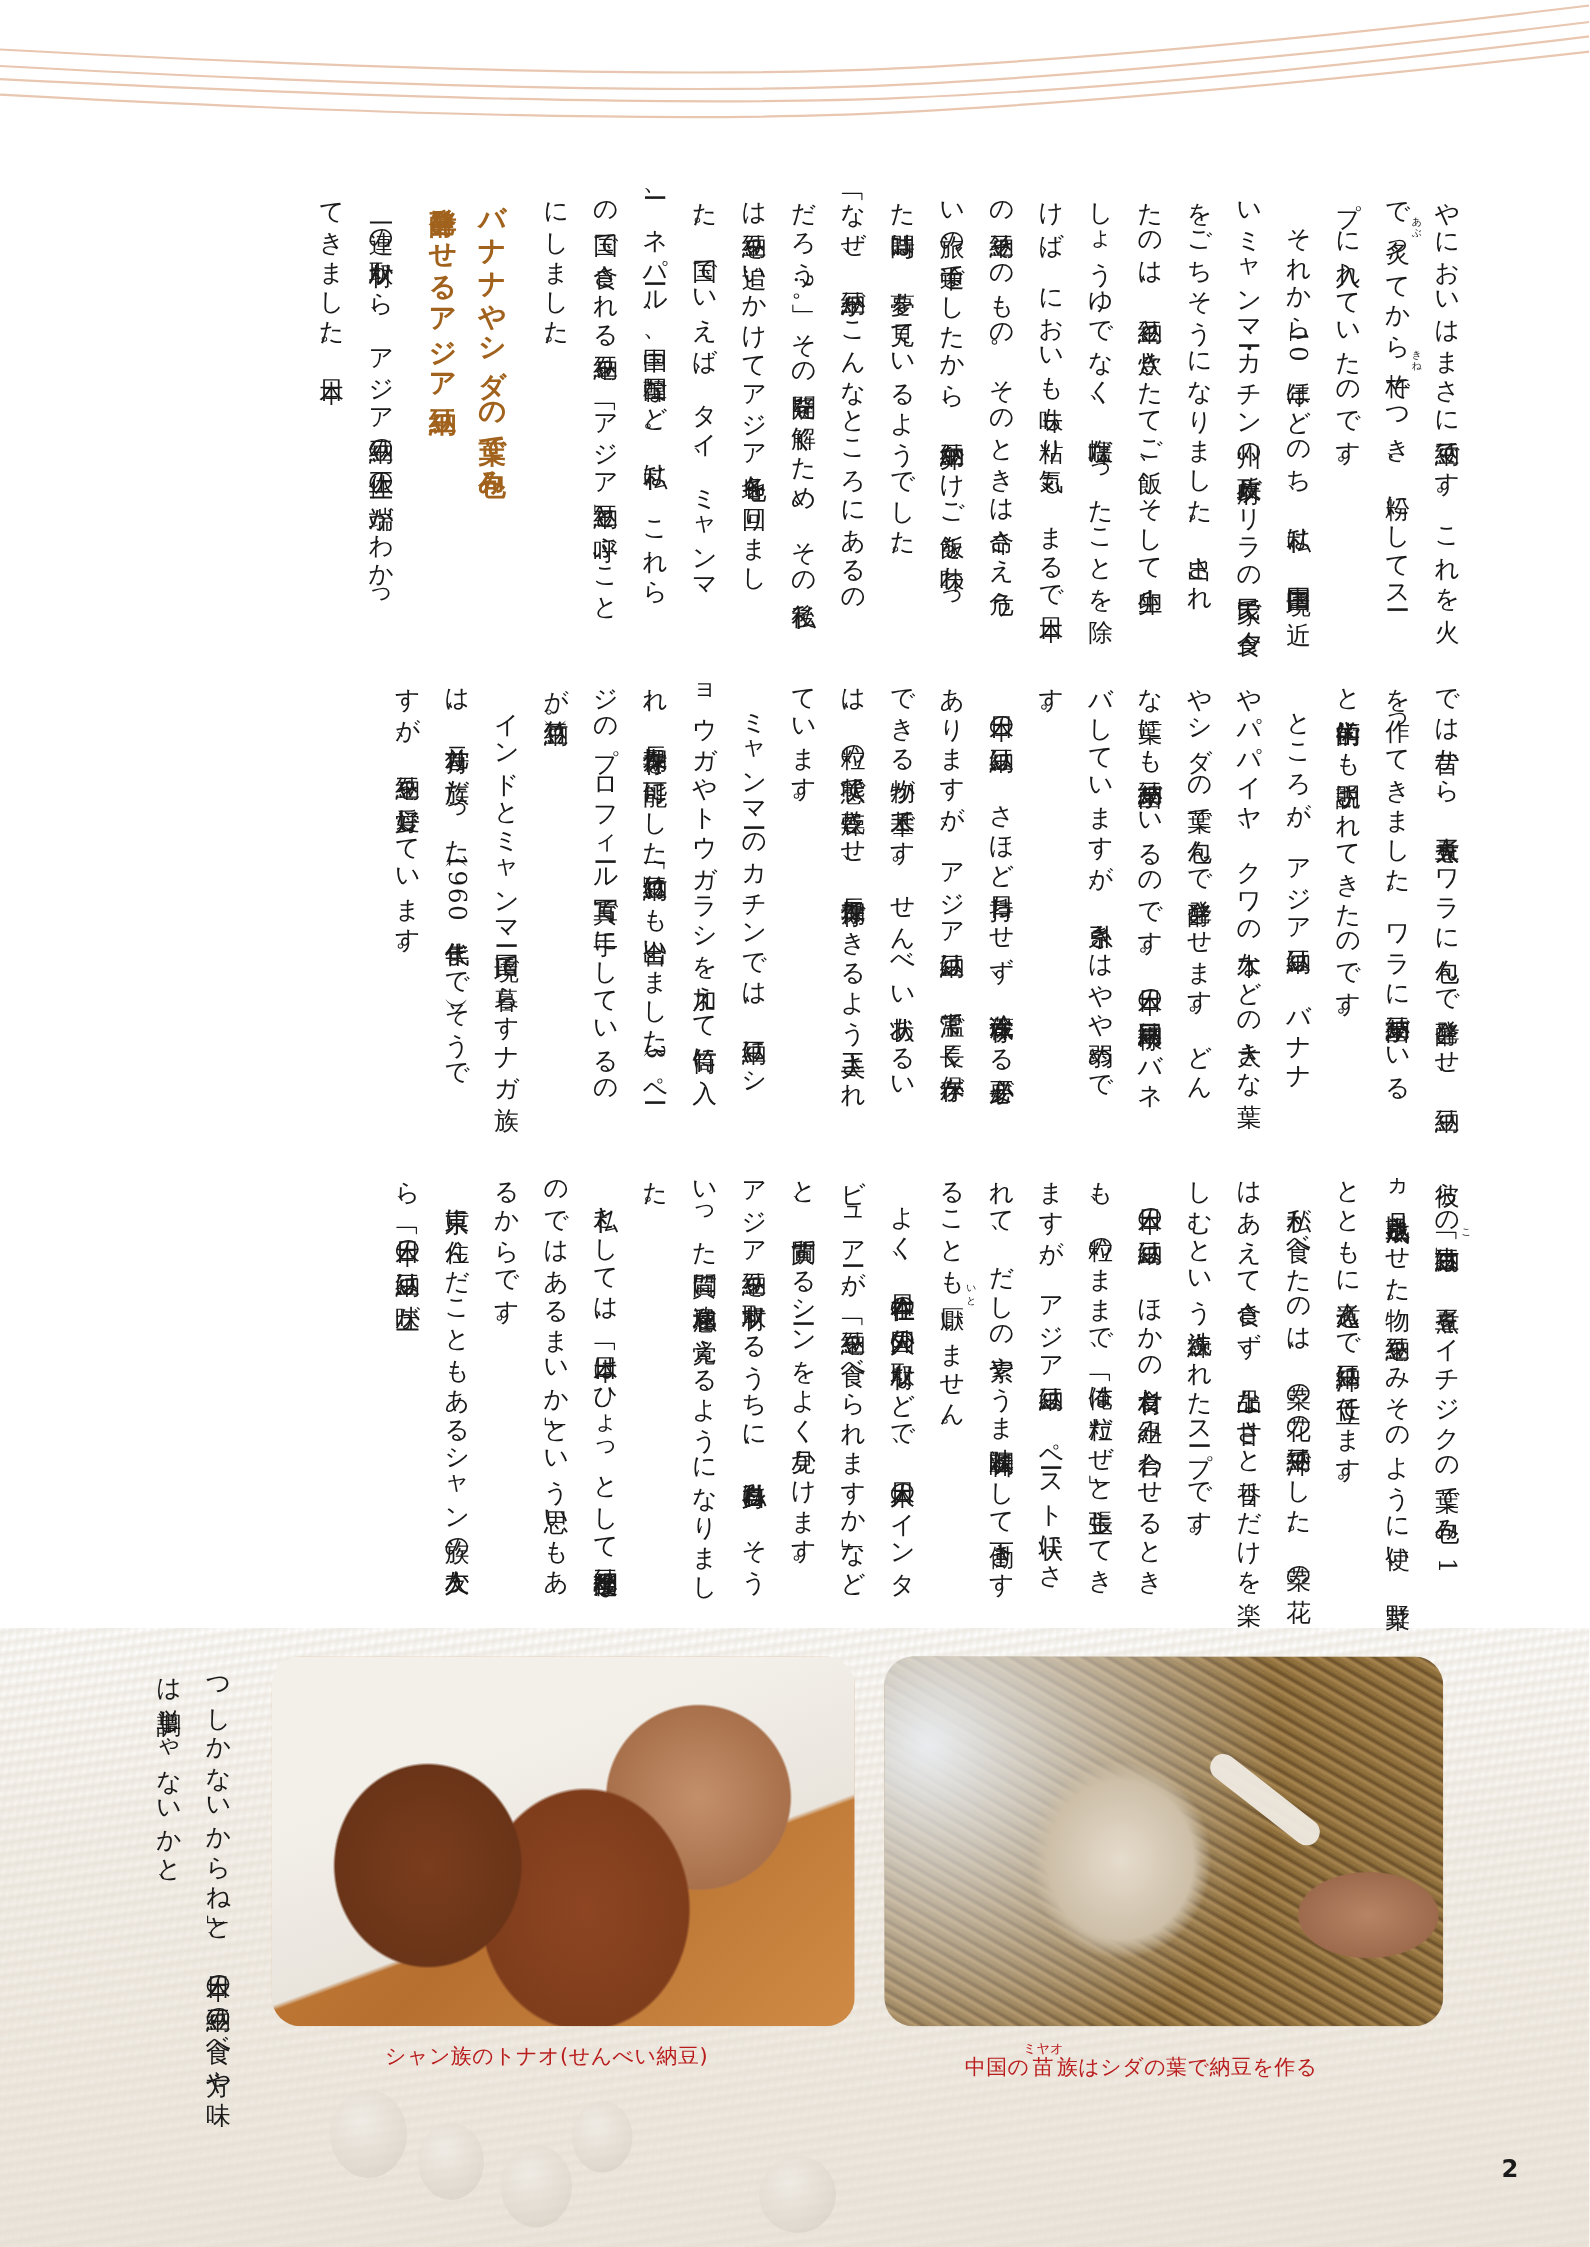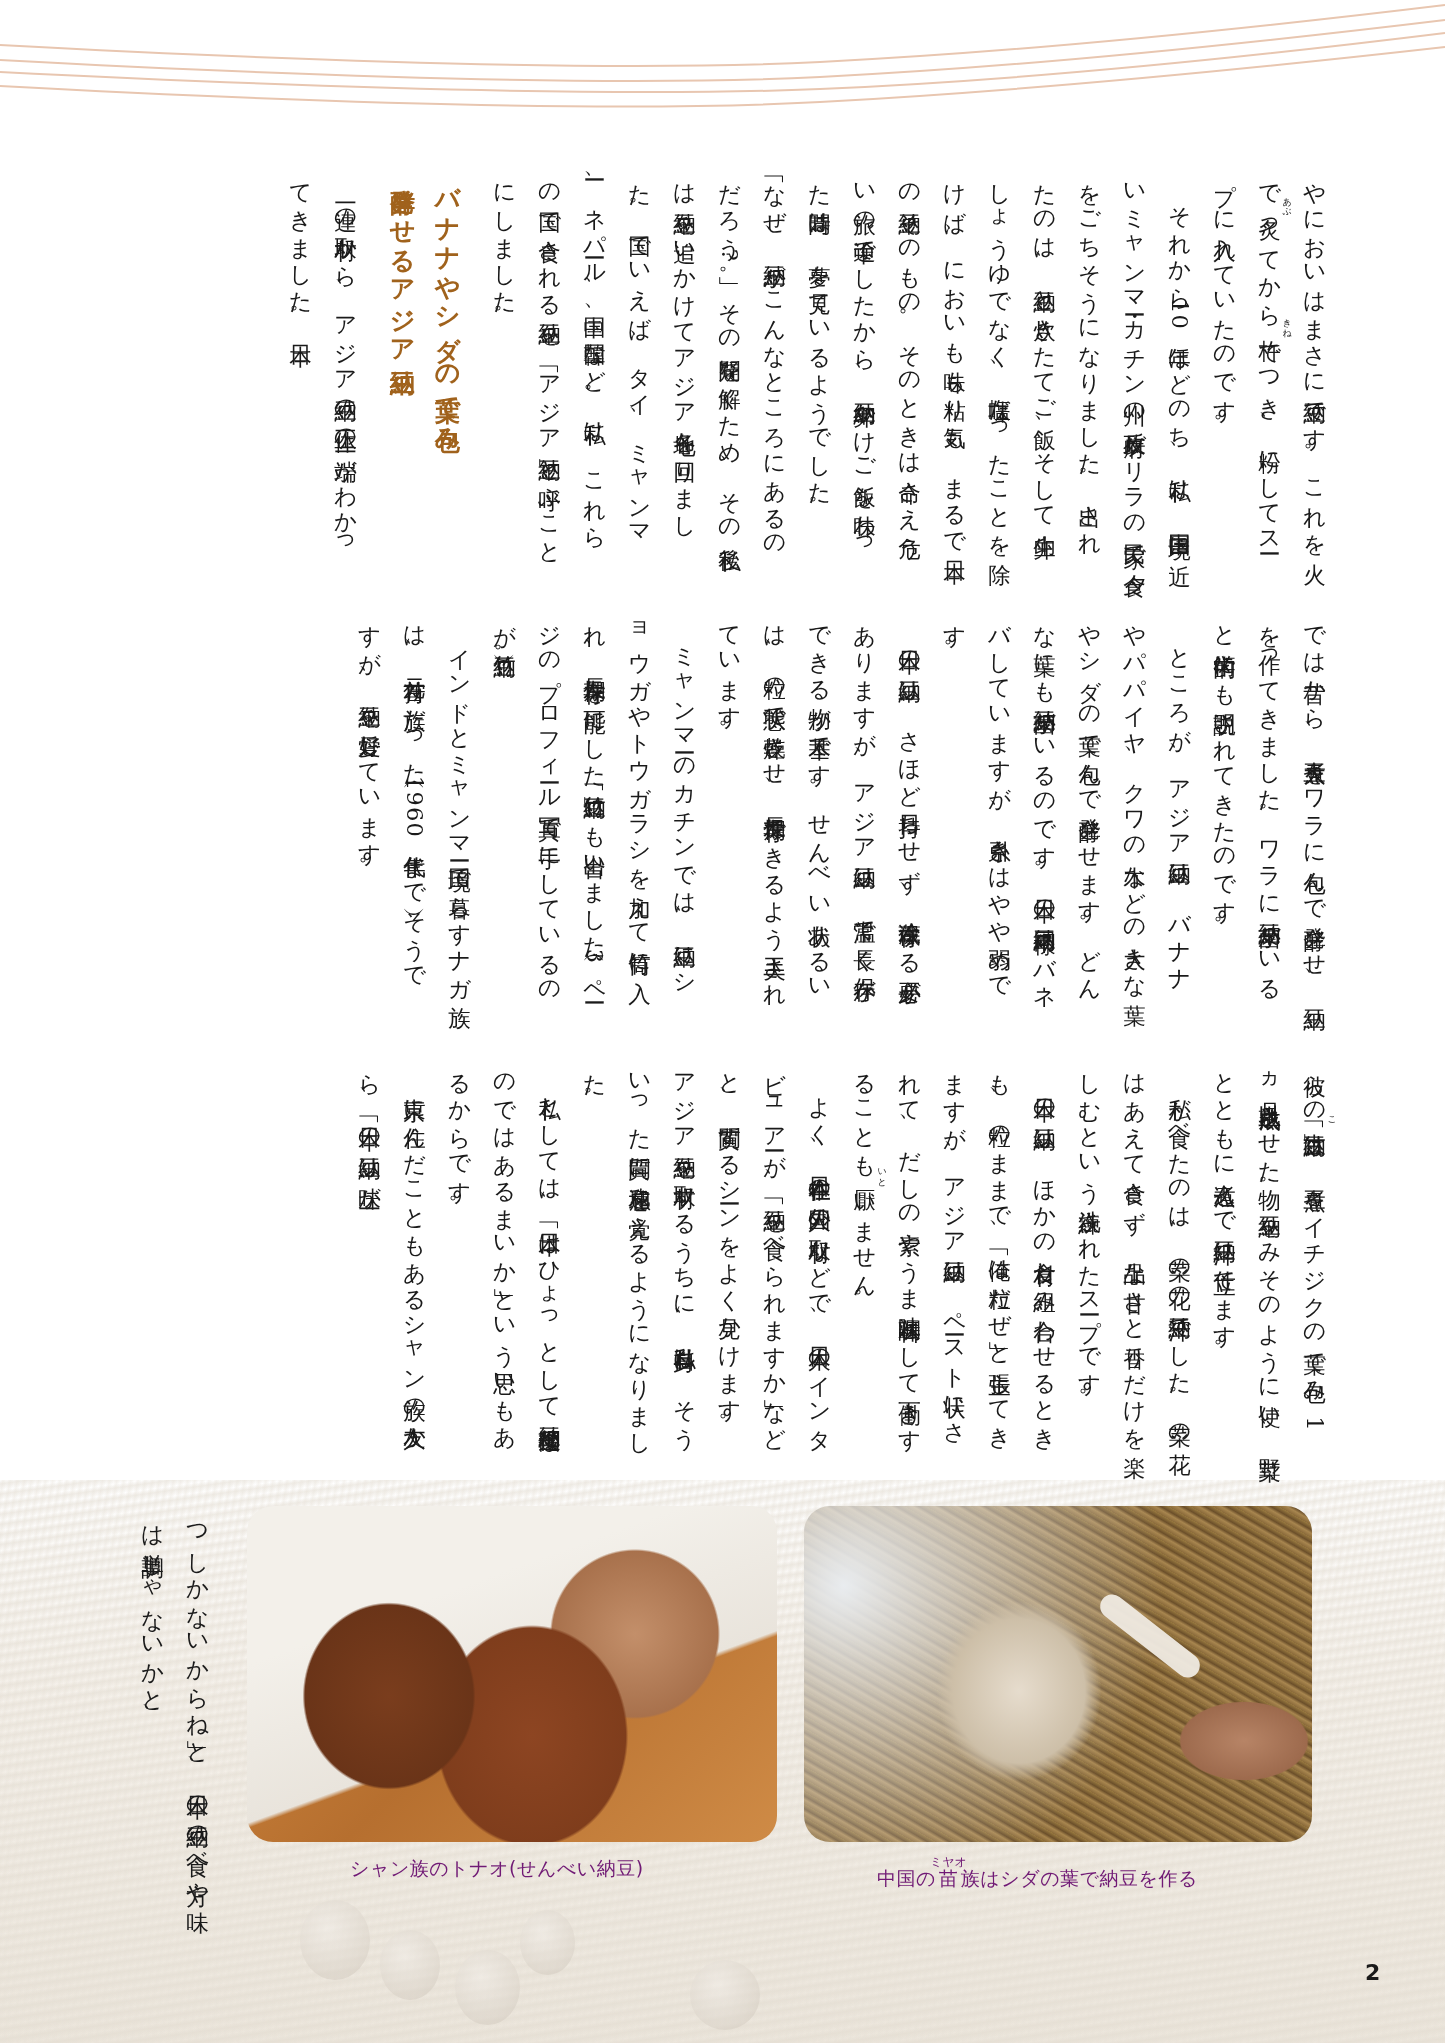--- a/index.html
+++ b/index.html
@@ -66,21 +66,21 @@
       repeating-linear-gradient(30deg, #8a6a3a 0px, #a8864f 4px, #6b4f2a 7px, #97783f 11px),
       linear-gradient(135deg, #7b5e33, #a48550);
   }
   .spoon {
     position:absolute; left:286px; top:118px; width:120px; height:24px;
     background:#efeae2; border-radius:14px; transform:rotate(38deg); opacity:.95;
   }
   .caption {
     position:absolute; z-index:2;
     font-family: "DejaVu Sans", "Liberation Sans", sans-serif;
-    font-size:19px; color:#701a75; white-space:nowrap; letter-spacing:0.5px;
+    font-size:19px; color:#b91c1c; white-space:nowrap; letter-spacing:0.5px;
   }
   .caption-left { left:350px; top:1856px; }
   .caption-right { left:877px; top:1856px; }
   .caption ruby rt { font-size:12px; }
   .page-number {
     position:absolute; left:1365px; top:1960px; z-index:2;
     font-family: "DejaVu Sans", "Liberation Sans", sans-serif;
     font-weight:bold; font-size:22px; color:#1a1a1a;
   }
 </style>

